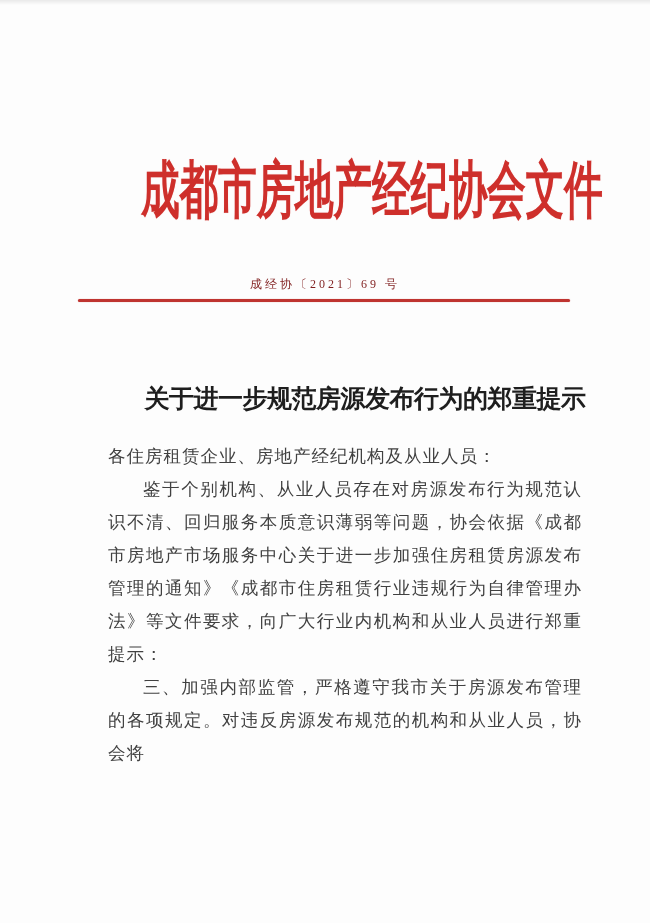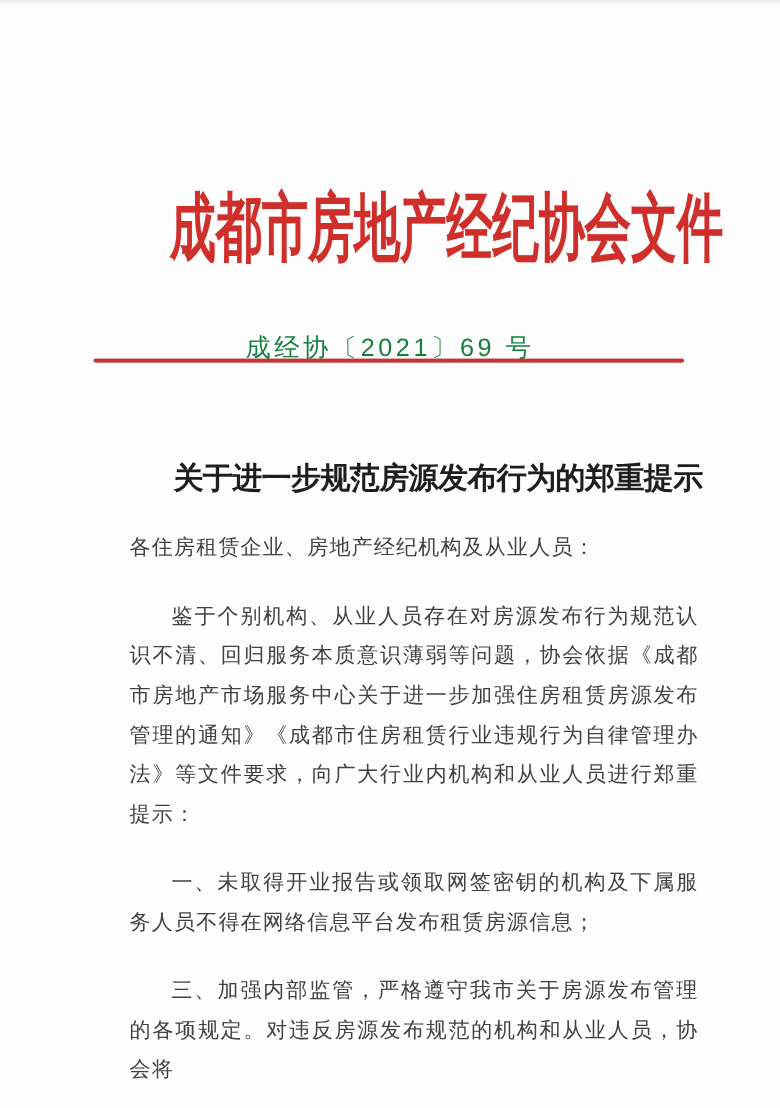--- a/index.html
+++ b/index.html
@@ -7,21 +7,21 @@
     padding: 0;
     background: #ffffff;
   }
   .page {
     position: relative;
     width: 650px;
     height: 923px;
     margin: 0 auto;
     background: #fdfdfd;
     overflow: hidden;
-    font-family: Liberation Sans, sans-serif;
+    font-family: Liberation Serif, serif;
   }
   
   .page::before {
     content: "";
     position: absolute;
     top: 0; left: 0; right: 0;
     height: 5px;
     background: linear-gradient(#e9e9e9, rgba(255,255,255,0));
     pointer-events: none;
   }
@@ -42,23 +42,23 @@
     transform: scaleX(0.62);
     transform-origin: 50% 50%;
     text-shadow: 0 0 1px rgba(206,47,43,0.35);
   }
   .doc-number {
     position: absolute;
     top: 276px;
     left: 0;
     width: 100%;
     text-align: center;
-    font-size: 21px;
+    font-size: 12px;
     letter-spacing: 3px;
-    color: #15803d;
+    color: #7f1d1d;
   }
   .red-rule {
     position: absolute;
     top: 299px;
     left: 78px;
     width: 492px;
     height: 3px;
     background: #bf3430;
     border-radius: 2px;
     box-shadow: 0 0 1px rgba(191,52,48,0.6);
@@ -85,38 +85,36 @@
     line-height: 33px;
     letter-spacing: 1px;
     color: #414141;
     text-align: justify;
   }
   .body-text p {
     margin: 0;
   }
   .body-text p.para {
     text-indent: 2em;
-    margin-top: 24px;
   }
 </style>
 </head>
 <body>
 
 <div class="page">
 
   <div class="org-title-wrap">
     <span class="org-title">成都市房地产经纪协会文件</span>
   </div>
 
   <div class="doc-number">成经协〔2021〕69 号</div>
 
   <div class="red-rule"></div>
 
   <h1 class="doc-title">关于进一步规范房源发布行为的郑重提示</h1>
 
   <div class="body-text">
     <p class="salutation">各住房租赁企业、房地产经纪机构及从业人员：</p>
     <p class="para">鉴于个别机构、从业人员存在对房源发布行为规范认识不清、回归服务本质意识薄弱等问题，协会依据《成都市房地产市场服务中心关于进一步加强住房租赁房源发布管理的通知》《成都市住房租赁行业违规行为自律管理办法》等文件要求，向广大行业内机构和从业人员进行郑重提示：</p>
-    <p class="para">一、未取得开业报告或领取网签密钥的机构及下属服务人员不得在网络信息平台发布租赁房源信息；</p>
     <p class="para">三、加强内部监管，严格遵守我市关于房源发布管理的各项规定。对违反房源发布规范的机构和从业人员，协会将</p>
   </div>
 
 </div>
 
 </body></html>

